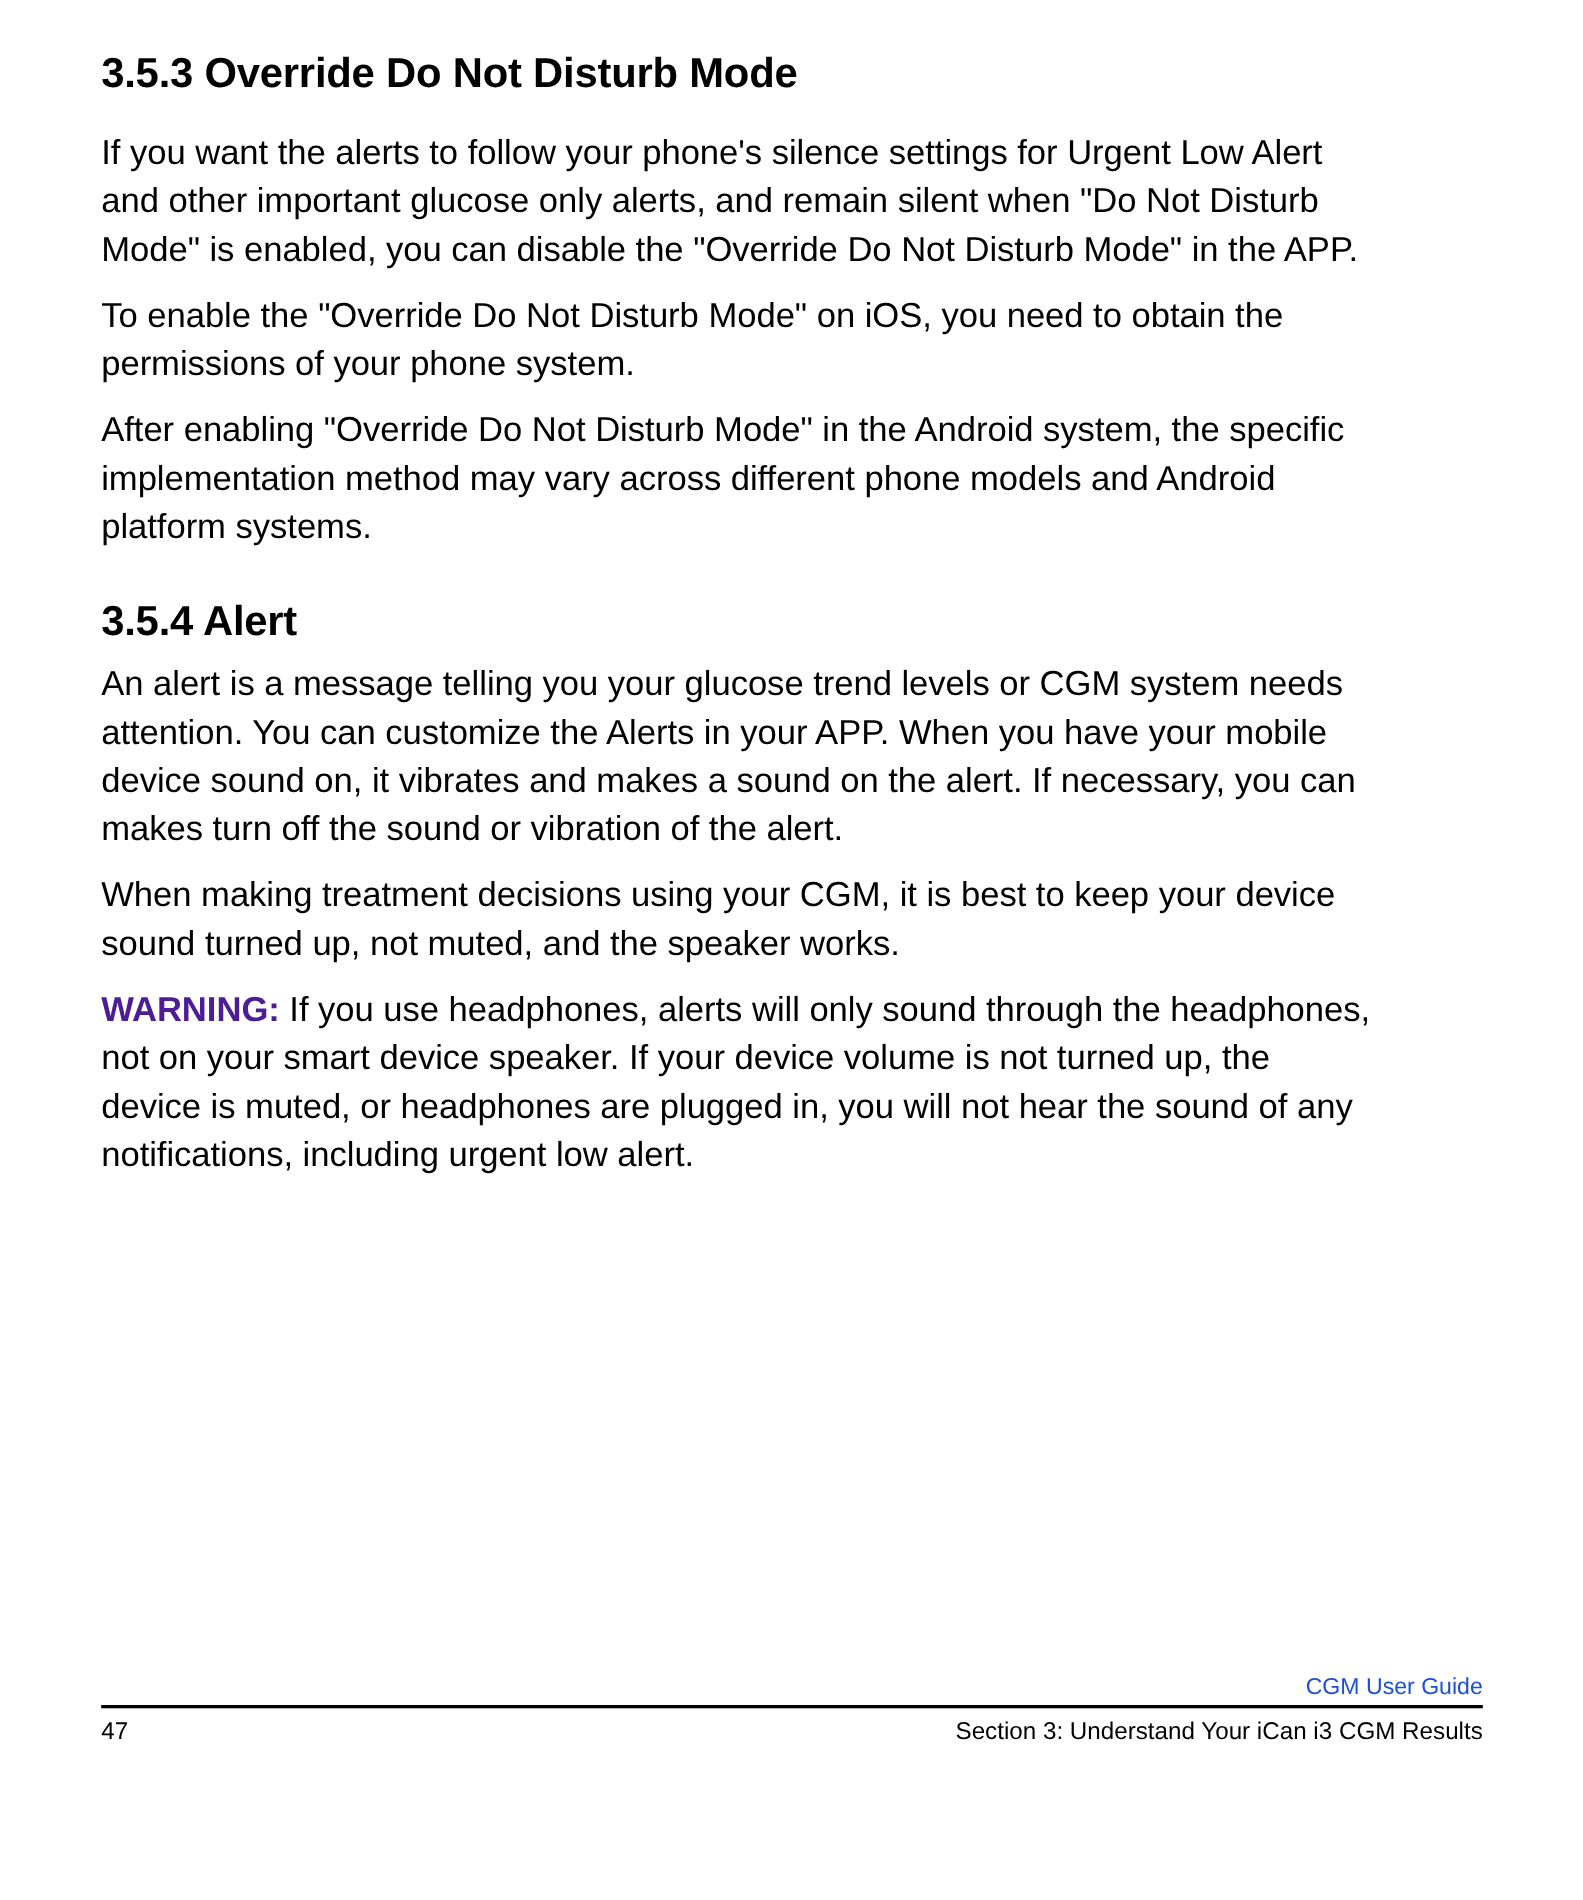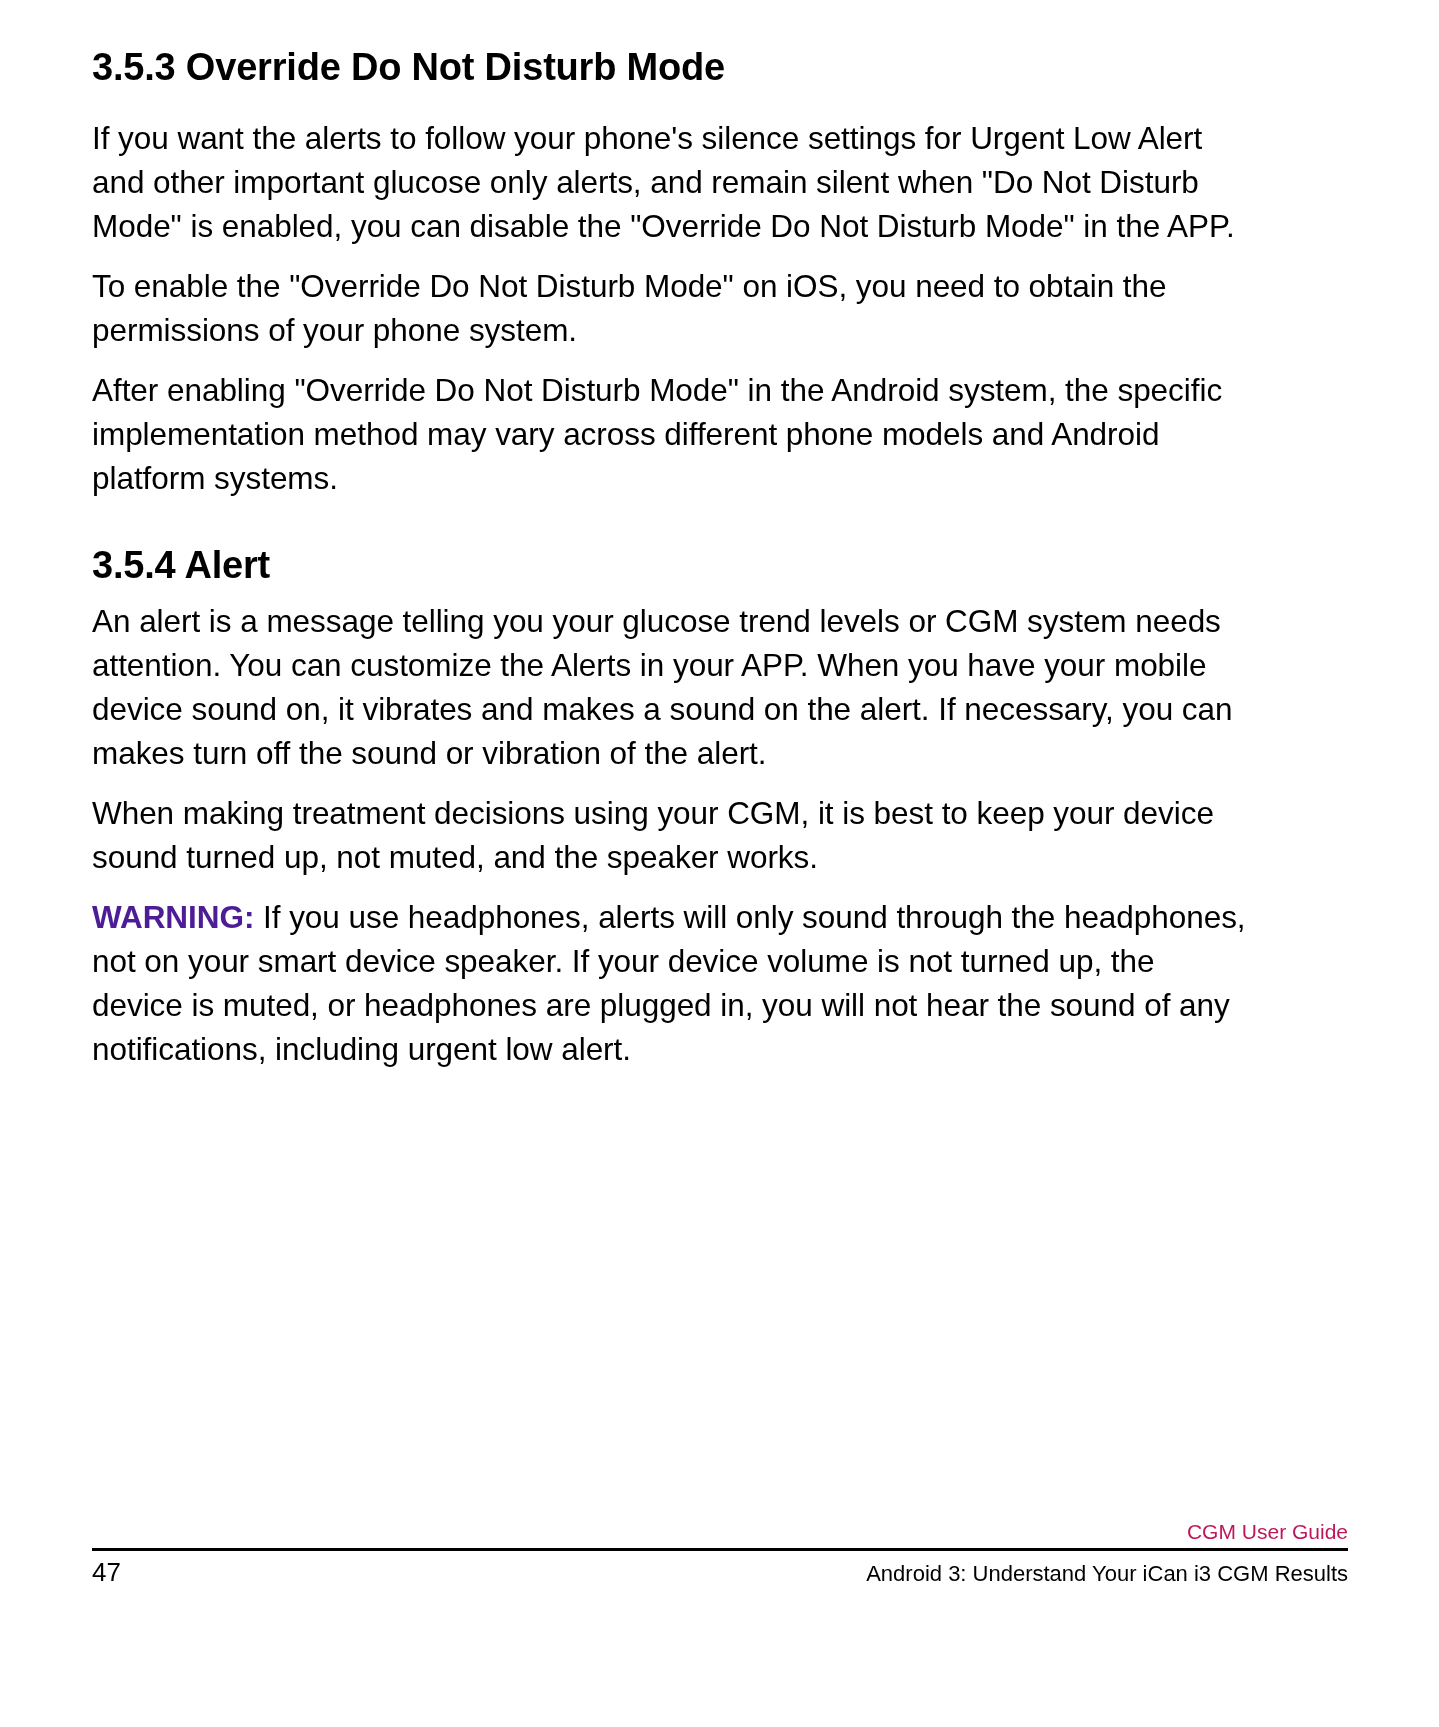--- a/index.html
+++ b/index.html
@@ -62,39 +62,39 @@
     left: 92px;
     right: 92px;
     bottom: 74px;
     width: 1256px;
   }
   .footer-top {
     text-align: right;
     font-size: 21px;
     line-height: 26px;
     padding-bottom: 3px;
-    color: #be185d;
+    color: #1d4ed8;
   }
   .footer-rule {
     border: 0;
     border-top: 3px solid #000;
     margin: 0 0 6px 0;
     padding: 0;
     height: 0;
   }
   .footer-bottom {
     display: flex;
     justify-content: space-between;
     align-items: baseline;
     font-size: 22px;
     line-height: 30px;
     color: #000;
   }
   .page-number {
-    font-size: 26px;
+    font-size: 22px;
   }
   .footer-section {
     font-size: 22px;
   }
 </style>
 </head>
 <body>
 
 <div class="page">
 
@@ -117,17 +117,17 @@
 
     <p class="body-text"><span class="warning-label">WARNING:</span><span> If you use headphones, alerts will only sound through the headphones, not on your smart device speaker. If your device volume is not turned up, the device is muted, or headphones are plugged in, you will not hear the sound of any notifications, including urgent low alert.</span></p>
 
   </div>
 
   <div class="footer">
     <div class="footer-top">CGM User Guide</div>
     <hr class="footer-rule">
     <div class="footer-bottom">
       <span class="page-number">47</span>
-      <span class="footer-section">Android 3: Understand Your iCan i3 CGM Results</span>
+      <span class="footer-section">Section 3: Understand Your iCan i3 CGM Results</span>
     </div>
   </div>
 
 </div>
 
 </body></html>

